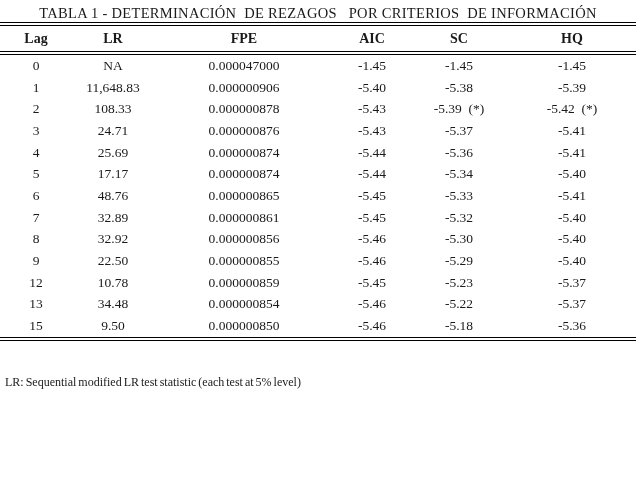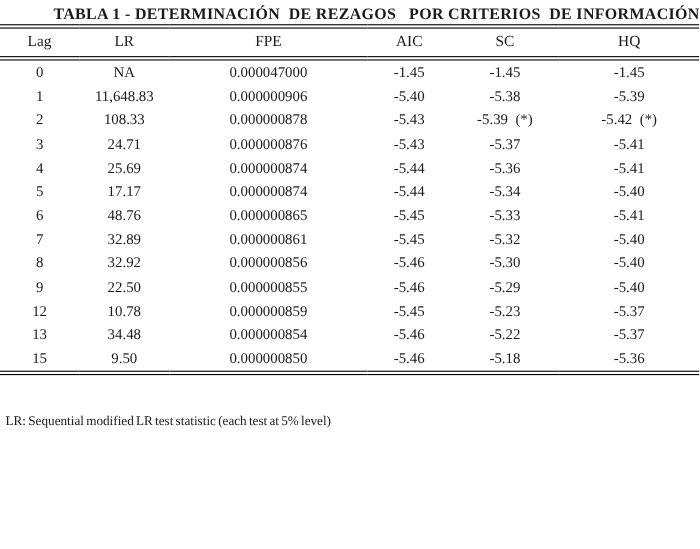--- a/index.html
+++ b/index.html
@@ -7,37 +7,37 @@
     position: relative;
     width: 636px;
     height: 499px;
     background: #ffffff;
     color: #1a1a1a;
     font-family: "Liberation Serif", "DejaVu Serif", serif;
     overflow: hidden;
   }
   .title {
     padding-top: 4px;
-    text-align: right;
-    font-weight: bold;
+    text-align: center;
+    font-weight: normal;
     font-size: 14.5px;
     letter-spacing: 0.3px;
     white-space: pre;
     line-height: 18px;
   }
   table.criteria {
     width: 636px;
     table-layout: fixed;
     border-collapse: collapse;
     margin-top: 0;
   }
   table.criteria thead th {
     border-top: 4px double #000;
     border-bottom: 4px double #000;
-    font-weight: normal;
+    font-weight: bold;
     font-size: 14px;
     height: 25px;
     padding: 0;
     text-align: center;
     white-space: pre;
   }
   table.criteria tbody td {
     font-size: 13.5px;
     font-weight: normal;
     height: 21.7px;

